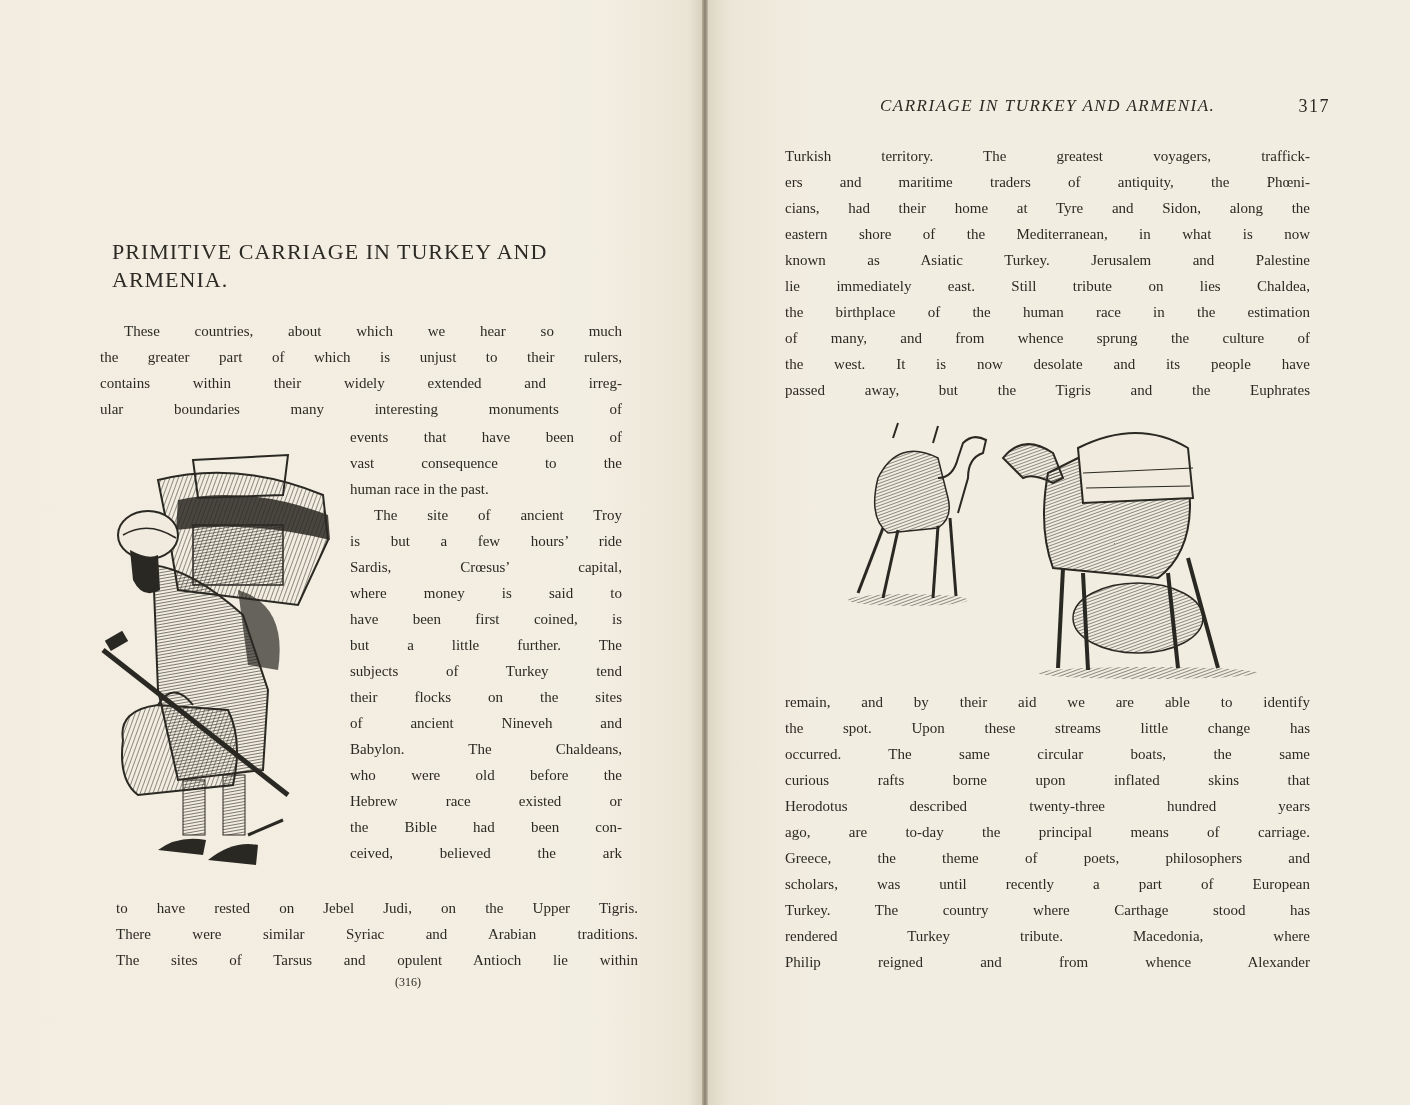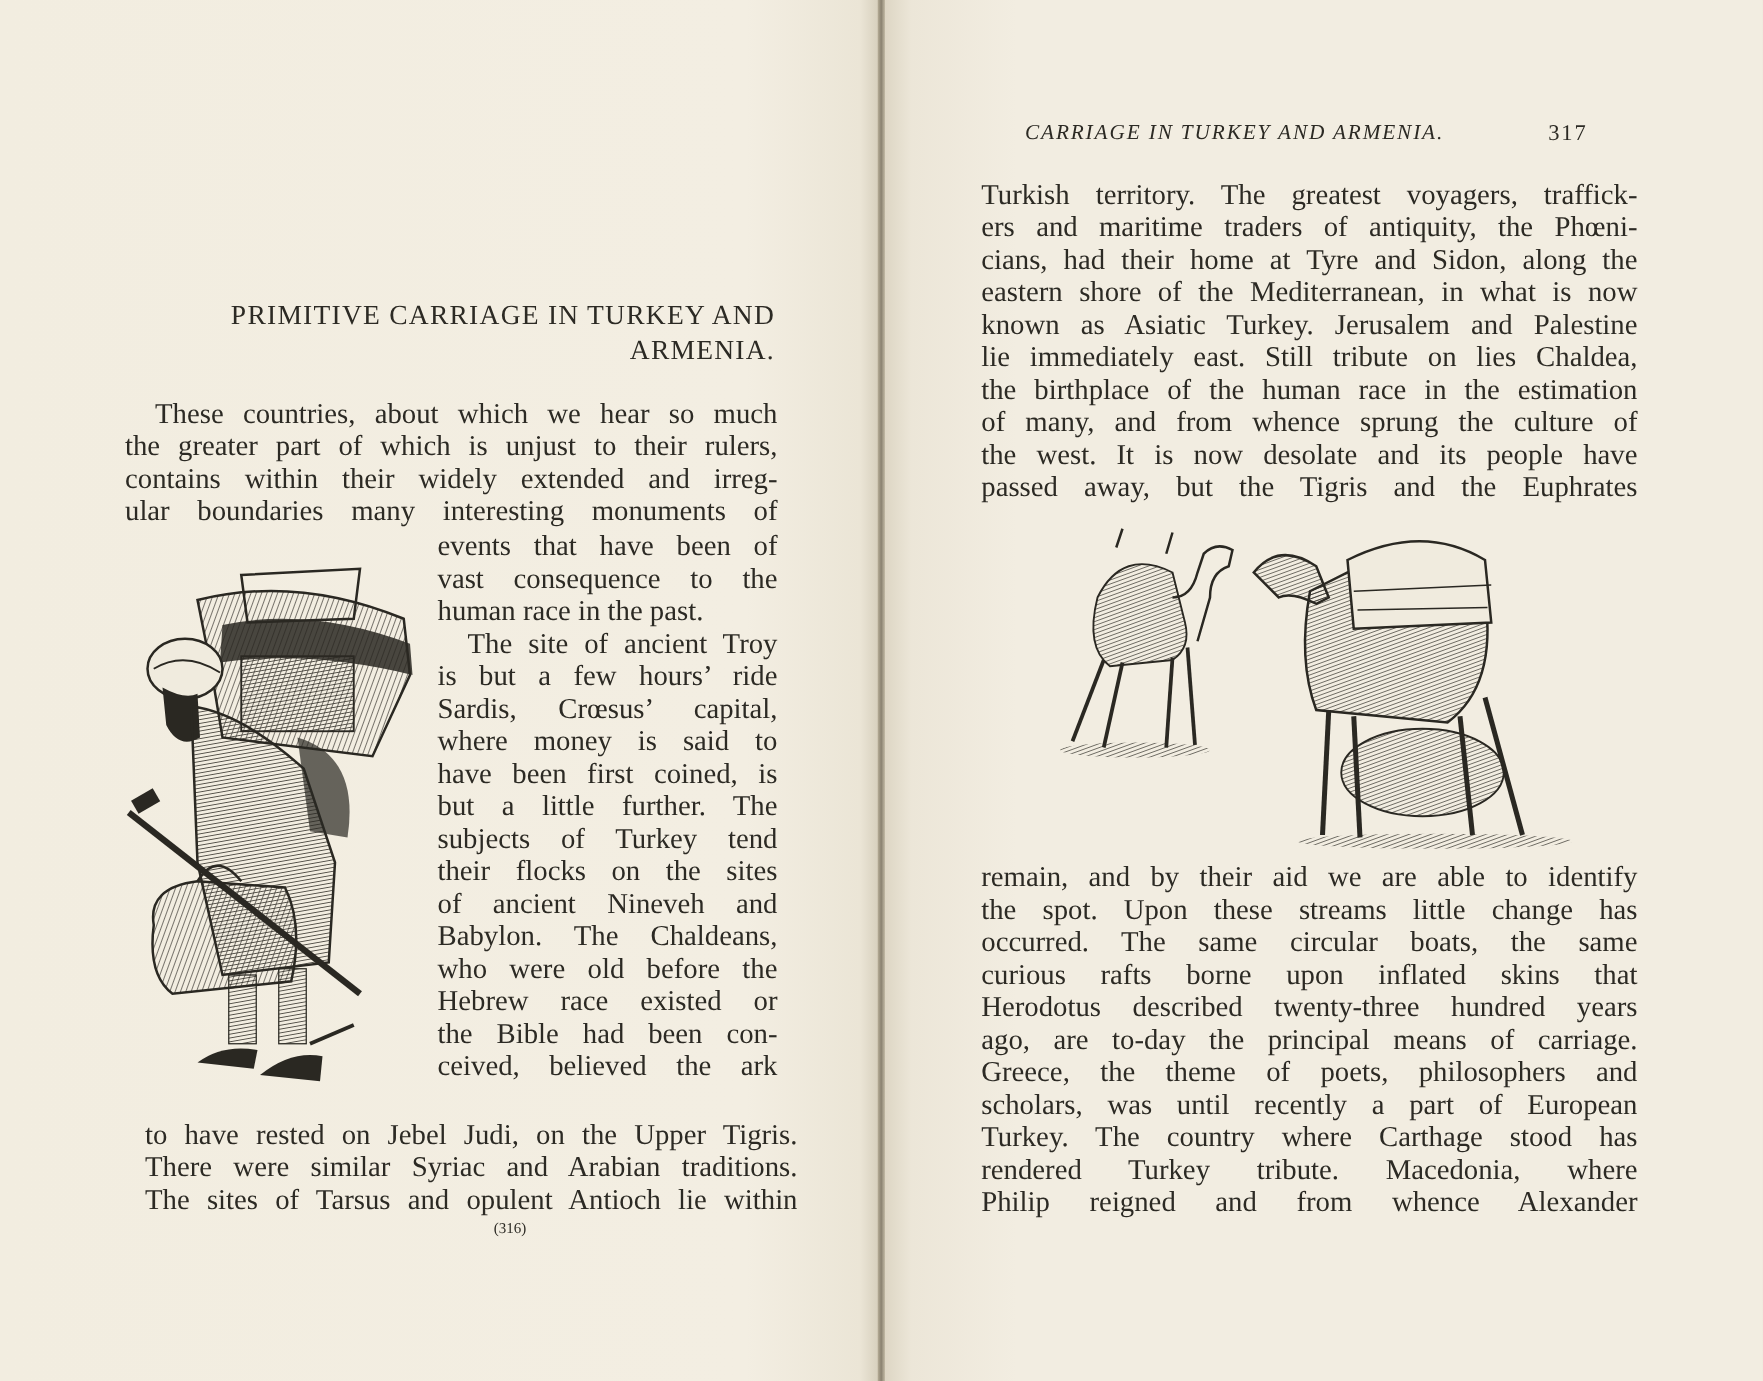--- a/index.html
+++ b/index.html
@@ -17,34 +17,34 @@
   }
   .page-right {
     position:absolute; left:708px; top:0; width:702px; height:1105px;
     background:linear-gradient(90deg,#ddd6c4 0%,#ece6d8 3%,#f2ede1 15%,#f2ede1 100%);
   }
   .gutter {
     position:absolute; left:702px; top:0; width:6px; height:1105px;
     background:linear-gradient(90deg,#b9b09a,#8a8270 50%,#c3bba6);
   }
   .chapter-title {
-    position:absolute; left:100px; top:238px; width:520px;
-    text-align:right; font-size:22px; letter-spacing:1px; line-height:28px;
-  }
-  .text { font-size:23px; line-height:26px; text-align:justify; }
+    position:absolute; left:112px; top:238px; width:520px;
+    text-align:left; font-size:22px; letter-spacing:1px; line-height:28px;
+  }
+  .text { font-size:15px; line-height:26px; text-align:justify; }
   .line { display:block; white-space:nowrap; text-align:justify; text-align-last:justify; height:26px; }
   .line.last { text-align-last:left; }
   .block-top { position:absolute; left:100px; top:318px; width:522px; }
   .block-wrap { position:absolute; left:350px; top:424px; width:272px; }
   .block-bottom { position:absolute; left:116px; top:895px; width:522px; }
   .indent { padding-left:24px; }
   .folio-bottom { position:absolute; left:0; width:816px; top:975px; text-align:center; font-size:12px; }
   .illus-porter { position:absolute; left:98px; top:440px; width:250px; height:430px; }
   .running-head {
-    position:absolute; left:820px; top:96px; width:450px; font-size:17px;
+    position:absolute; left:880px; top:96px; width:450px; font-size:17px;
     font-style:italic; letter-spacing:1.5px;
   }
   .running-head .folio { position:absolute; right:0; top:0; font-style:normal; font-size:18px; }
   .block-r1 { position:absolute; left:785px; top:143px; width:525px; }
   .block-r2 { position:absolute; left:785px; top:689px; width:525px; }
   .illus-camels { position:absolute; left:838px; top:418px; width:425px; height:262px; }
 </style>
 </head>
 <body>
 

